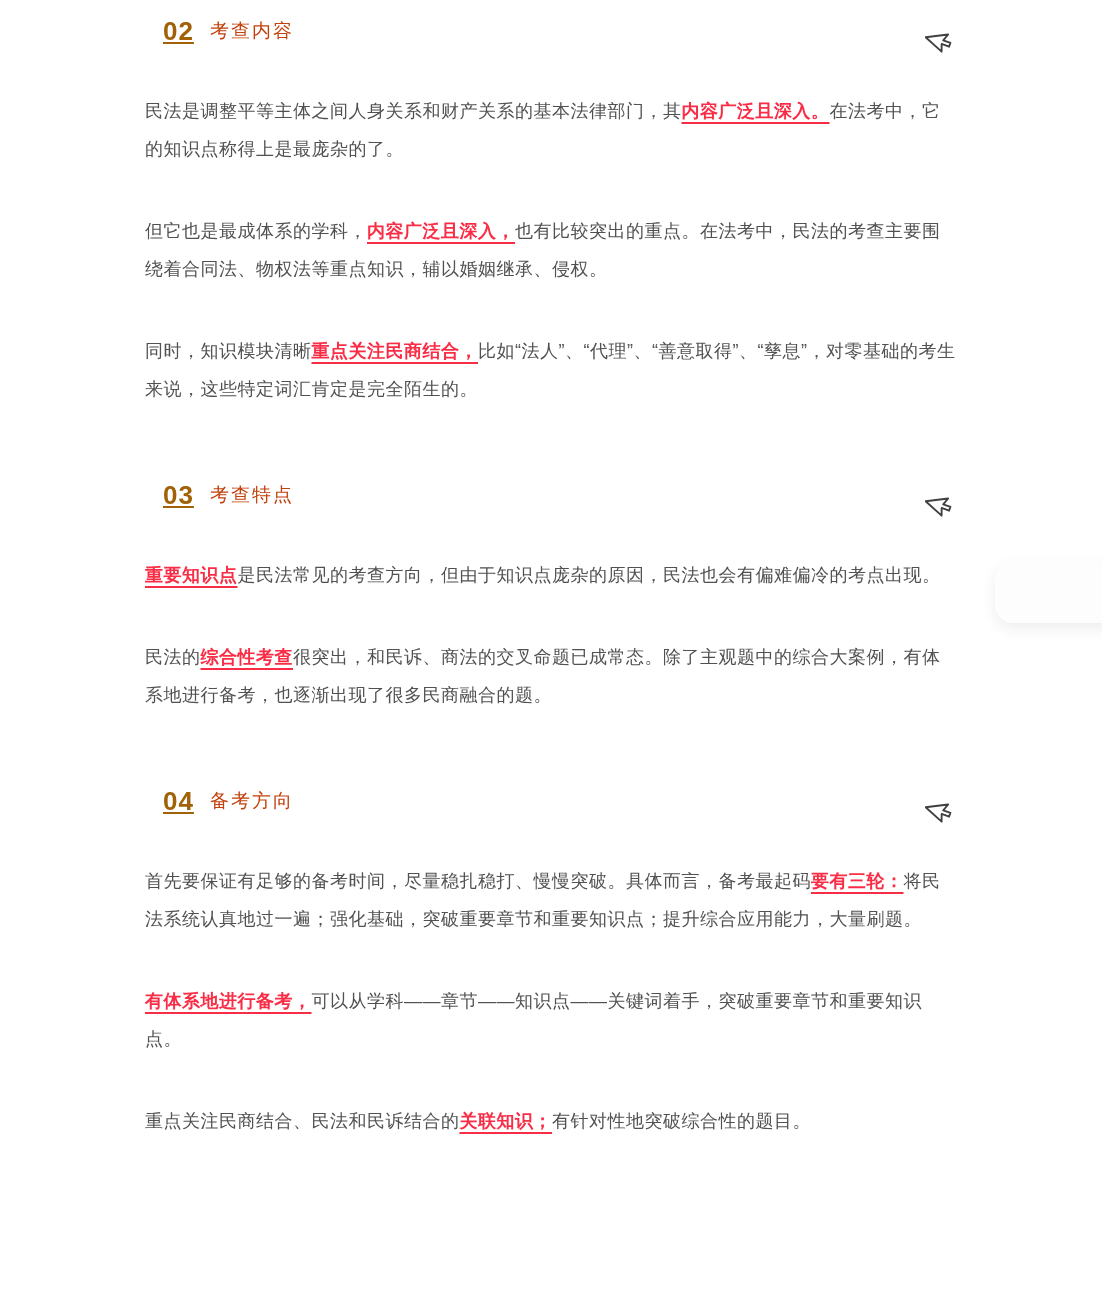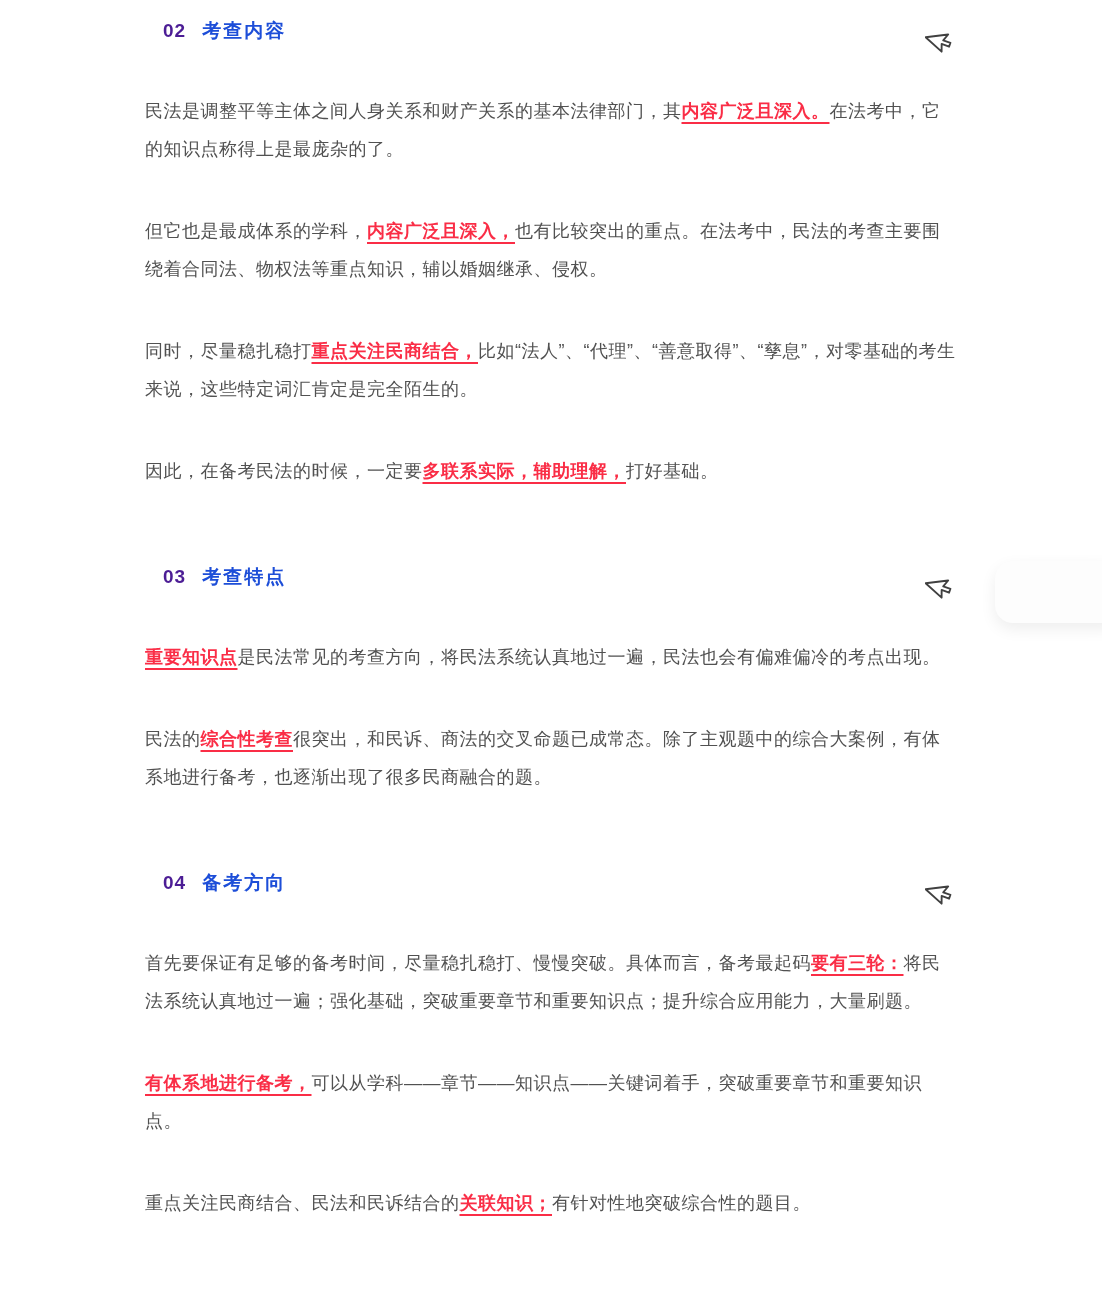--- a/index.html
+++ b/index.html
@@ -20,29 +20,30 @@
   .section-header{
     position:relative;
     margin:70px 0 26px 0;
     padding-left:18px;
     height:34px;
     display:flex;
     align-items:center;
   }
   .section:first-child .section-header{margin-top:14px;}
   .sec-num{
-    font-size:19px;
+    font-size:26px;
     font-weight:700;
-    color:#4c1d95;
+    color:#a16207;
     letter-spacing:1px;
+    text-decoration:underline;
   }
   .sec-title{
     font-size:19px;
-    font-weight:700;
-    color:#1d4ed8;
+    font-weight:400;
+    color:#c2410c;
     margin-left:16px;
     letter-spacing:2px;
   }
   .cursor-icon{
     position:absolute;
     right:3px;
     top:12px;
     width:30px;
     height:30px;
   }
@@ -88,39 +89,38 @@
             <path d="M6.2 2.2 L6.2 19.4 L10.8 15.3 L13.1 21.2 L16.2 19.9 L13.8 14.3 L19.9 14.1 Z" fill="#ffffff" stroke="#404040" stroke-width="1.5" stroke-linejoin="round"></path>
           </g>
         </svg>
       </span>
     </div>
 
   <p class="para"><span>民法是调整平等主体之间人身关系和财产关系的基本法律部门，其</span><span class="em">内容广泛且深入。</span><span>在法考中，它的知识点称得上是最庞杂的了。</span></p>
 
   <p class="para"><span>但它也是最成体系的学科，</span><span class="em">内容广泛且深入，</span><span>也有比较突出的重点。在法考中，民法的考查主要围绕着合同法、物权法等重点知识，辅以婚姻继承、侵权。</span></p>
 
-  <p class="para"><span>同时，尽量稳扎稳打</span><span class="em">重点关注民商结合，</span><span>比如“法人”、“代理”、“善意取得”、“孳息”，对零基础的考生来说，这些特定词汇肯定是完全陌生的。</span></p>
+  <p class="para"><span>同时，知识模块清晰</span><span class="em">重点关注民商结合，</span><span>比如“法人”、“代理”、“善意取得”、“孳息”，对零基础的考生来说，这些特定词汇肯定是完全陌生的。</span></p>
 
-  <p class="para"><span>因此，在备考民法的时候，一定要</span><span class="em">多联系实际，辅助理解，</span><span>打好基础。</span></p>
 </section>
 
   <section class="section">
     <div class="section-header">
       <span class="sec-num">03</span>
       <span class="sec-title">考查特点</span>
       <span class="cursor-icon">
         <svg viewBox="0 0 24 24" xmlns="http://www.w3.org/2000/svg">
           <g transform="rotate(-48 11 12)">
             <path d="M6.2 2.2 L6.2 19.4 L10.8 15.3 L13.1 21.2 L16.2 19.9 L13.8 14.3 L19.9 14.1 Z" fill="#ffffff" stroke="#404040" stroke-width="1.5" stroke-linejoin="round"></path>
           </g>
         </svg>
       </span>
     </div>
 
-  <p class="para"><span class="em">重要知识点</span><span>是民法常见的考查方向，将民法系统认真地过一遍，民法也会有偏难偏冷的考点出现。</span></p>
+  <p class="para"><span class="em">重要知识点</span><span>是民法常见的考查方向，但由于知识点庞杂的原因，民法也会有偏难偏冷的考点出现。</span></p>
 
   <p class="para"><span>民法的</span><span class="em">综合性考查</span><span>很突出，和民诉、商法的交叉命题已成常态。除了主观题中的综合大案例，有体系地进行备考，也逐渐出现了很多民商融合的题。</span></p>
 </section>
 
   <section class="section">
     <div class="section-header">
       <span class="sec-num">04</span>
       <span class="sec-title">备考方向</span>
       <span class="cursor-icon">
         <svg viewBox="0 0 24 24" xmlns="http://www.w3.org/2000/svg">

